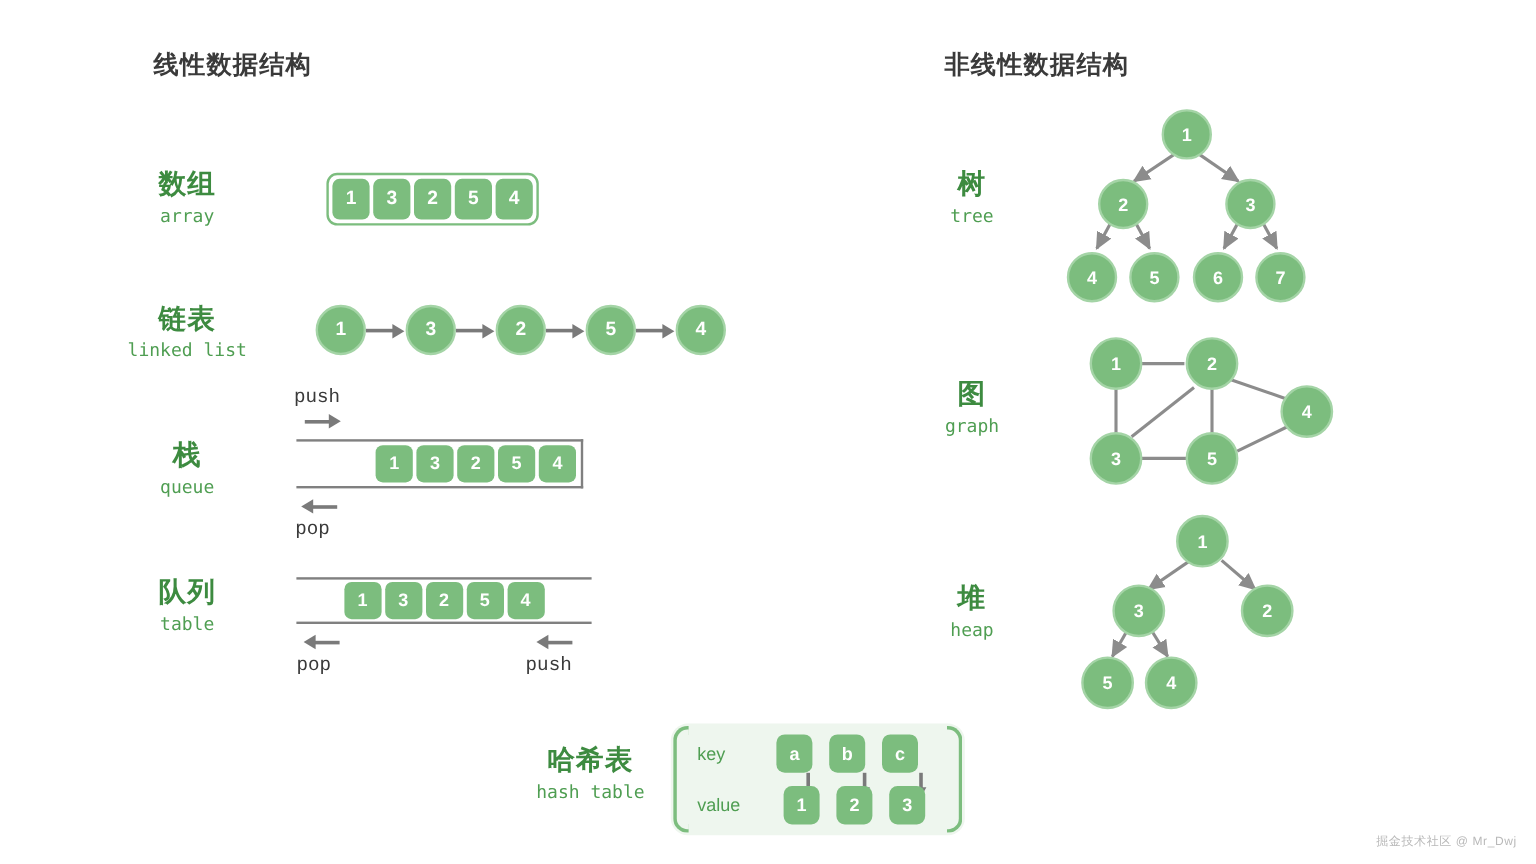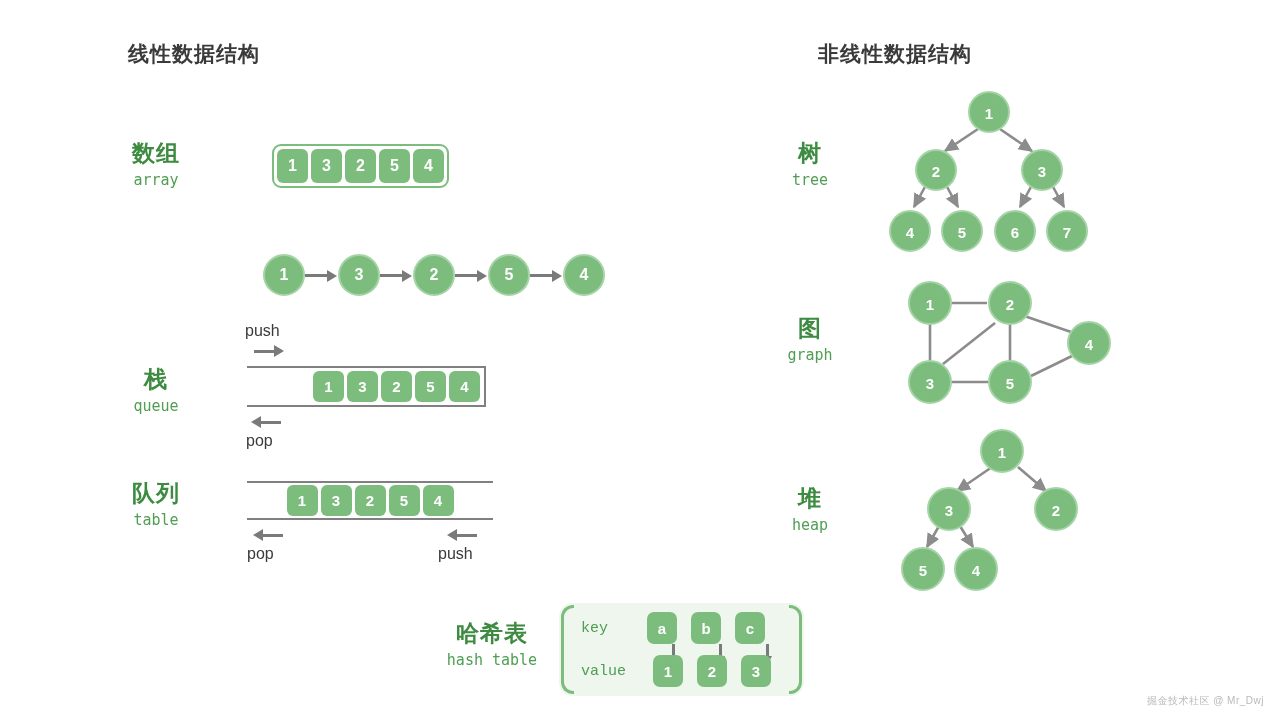--- a/index.html
+++ b/index.html
@@ -17,21 +17,21 @@
   
   .section-title{
     position:absolute;
     font-size:21px;
     font-weight:bold;
     color:#3a3a3a;
     letter-spacing:1px;
     white-space:nowrap;
   }
   #title-linear{left:128px;top:40px;}
-  #title-nonlinear{left:818px;top:40px;}
+  #title-nonlinear{left:787px;top:40px;}
 
   
   .label-group{
     position:absolute;
     text-align:center;
     width:140px;
     white-space:nowrap;
   }
   .label-cn{
     font-size:23px;
@@ -137,21 +137,21 @@
     background:#fff;
   }
   #queue-box .cells{display:flex;gap:3px;}
   #queue-box .cell{width:31px;height:31px;border-radius:6px;font-size:15px;}
 
   
   .op-label{
     position:absolute;
     font-size:16px;
     color:#3a3a3a;
-    font-family:Liberation Sans, sans-serif;
+    font-family:Liberation Mono, monospace;
     white-space:nowrap;
   }
   .op-arrow{position:absolute;height:12px;}
   .op-arrow .shaft{position:absolute;top:5px;height:3px;background:#7a7a7a;}
   .op-arrow .head{position:absolute;top:0;width:0;height:0;
       border-top:6px solid transparent;border-bottom:6px solid transparent;}
   .op-arrow.right .shaft{left:0;width:22px;}
   .op-arrow.right .head{left:20px;border-left:10px solid #7a7a7a;}
   .op-arrow.left .shaft{right:0;width:22px;}
   .op-arrow.left .head{right:20px;border-right:10px solid #7a7a7a;}
@@ -185,21 +185,21 @@
   .hash-row{
     position:absolute;
     left:22px;
     display:flex;
     align-items:center;
     gap:10px;
   }
   #hash-row-key{top:9px;}
   #hash-row-value{top:52px;gap:16px;}
   .hash-rowlabel{
-    font-family:Liberation Mono, monospace;
+    font-family:Liberation Sans, sans-serif;
     font-size:15px;color:#4f9e52;
     width:56px;text-align:left;
   }
   .hash-cells{display:flex;gap:14px;}
   .hash-cells .cell{width:30px;height:32px;border-radius:7px;font-size:15px;}
   .hash-arrow{
     position:absolute;width:11px;height:22px;top:41px;
   }
   .hash-arrow .shaft{position:absolute;left:4px;top:0;width:3px;height:14px;background:#7a7a7a;}
   .hash-arrow .head{position:absolute;left:0;top:12px;width:0;height:0;
@@ -245,20 +245,24 @@
     <div class="label-en">array</div>
   </div>
   <div id="array-wrap">
     <div class="cell">1</div>
     <div class="cell">3</div>
     <div class="cell">2</div>
     <div class="cell">5</div>
     <div class="cell">4</div>
   </div>
 
+  <div class="label-group" style="left:86px;top:252px;">
+    <div class="label-cn">链表</div>
+    <div class="label-en">linked list</div>
+  </div>
   <div id="linkedlist-wrap">
     <div class="node-circle">1</div>
     <div class="ll-arrow"></div>
     <div class="node-circle">3</div>
     <div class="ll-arrow"></div>
     <div class="node-circle">2</div>
     <div class="ll-arrow"></div>
     <div class="node-circle">5</div>
     <div class="ll-arrow"></div>
     <div class="node-circle">4</div>

